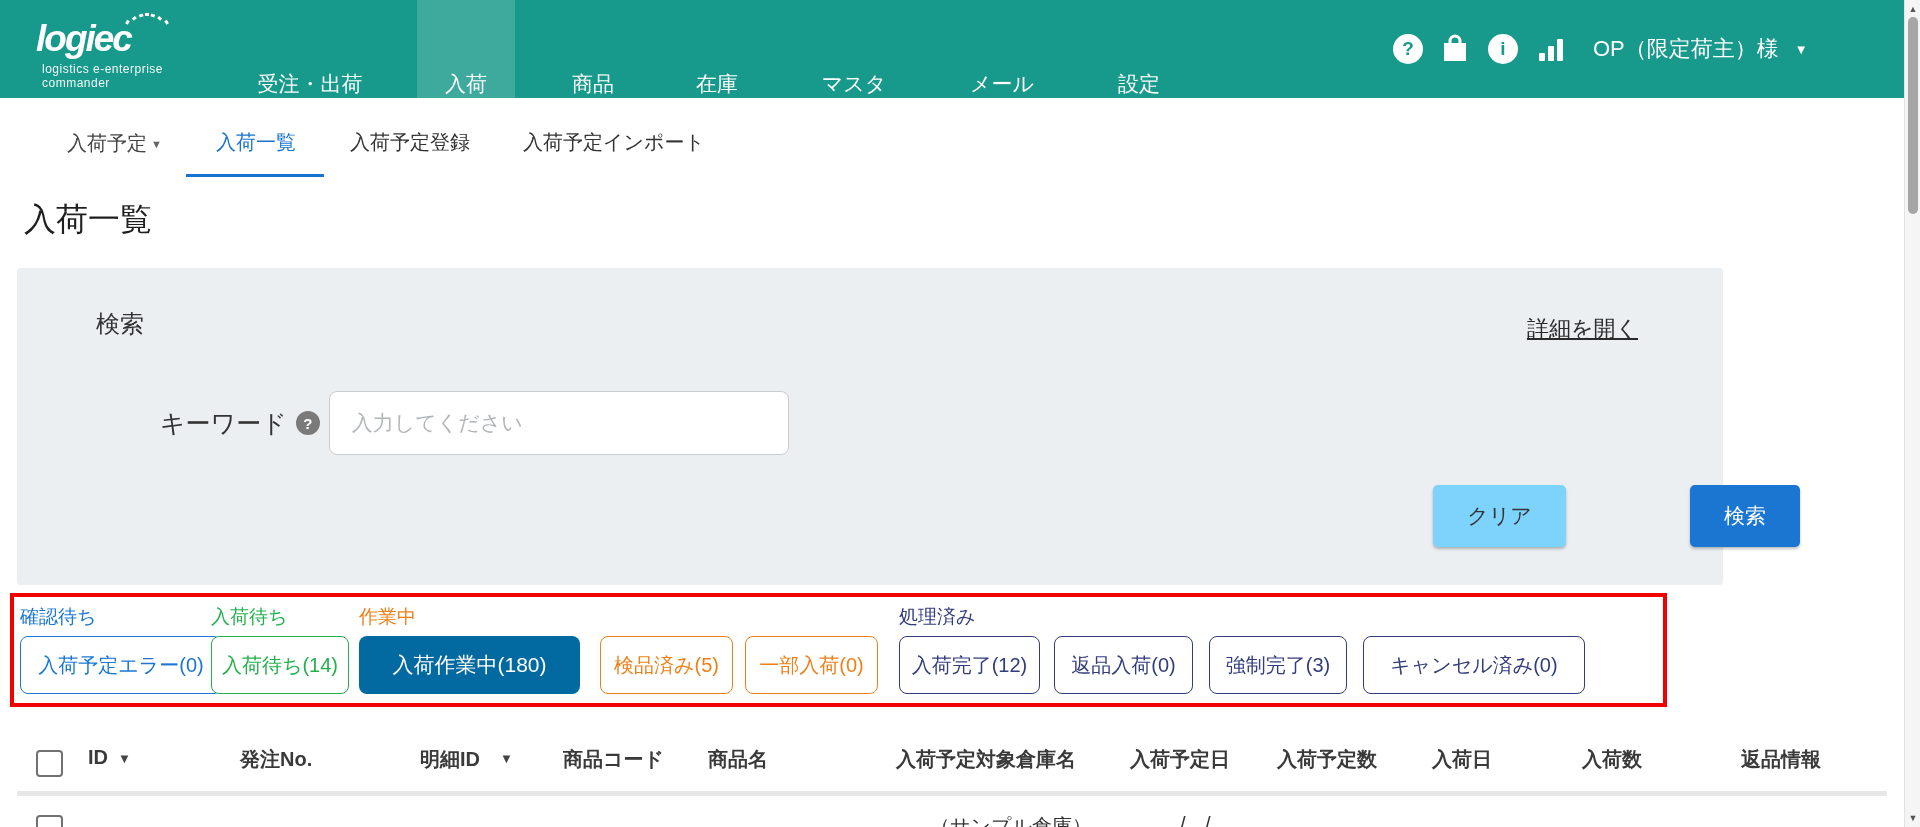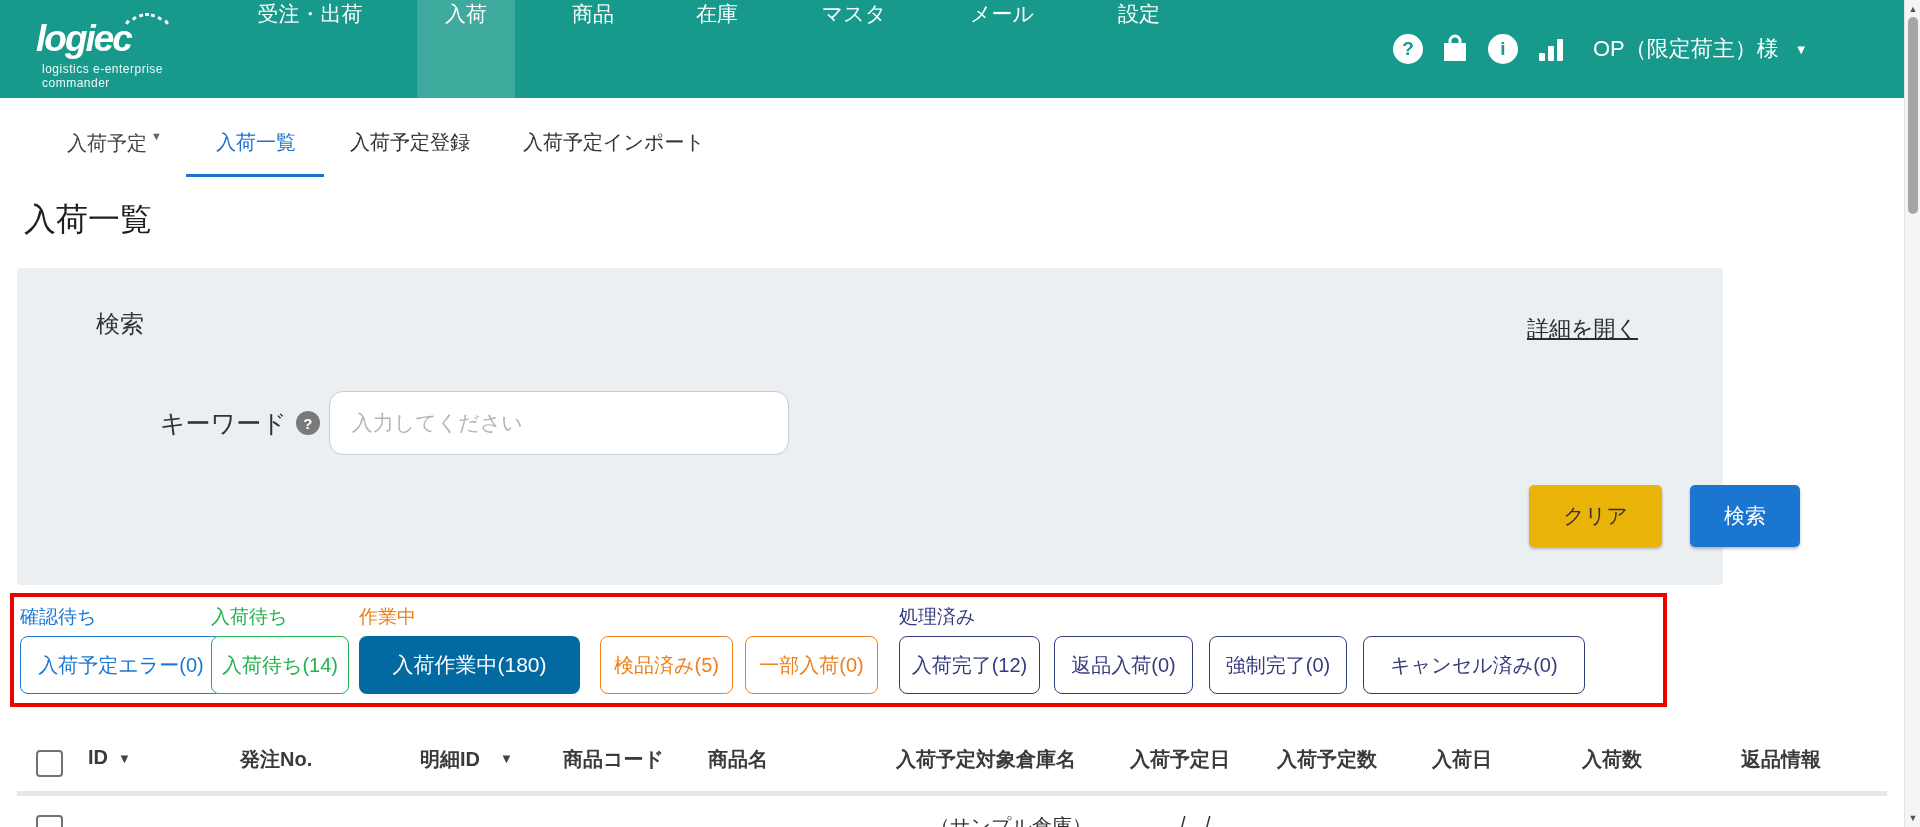--- a/index.html
+++ b/index.html
@@ -6,58 +6,58 @@
   html,body { width:1920px; height:827px; overflow:hidden; background:#fff;
     font-family:"Liberation Sans","DejaVu Sans",sans-serif; }
   #stage { position:relative; width:1920px; height:827px; background:#fff; }
 
   
   .navbar { position:absolute; left:0; top:0; width:1920px; height:98px; background:#17998b; }
   .logo-wrap { position:absolute; left:36px; top:10px; width:190px; height:80px; color:#fff; }
   .logo-text { font-style:italic; font-weight:800; font-size:37px; letter-spacing:-2px; line-height:58px; }
   .logo-tag { font-size:12px; letter-spacing:.5px; opacity:.95; padding-left:6px; margin-top:-6px; }
   .logo-burst { position:absolute; left:88px; top:2px; }
-  .nav-item { position:absolute; top:0; height:98px; display:flex; align-items:flex-start;
+  .nav-item { position:absolute; top:0; height:98px; display:flex; align-items:flex-end;
     padding:0 28px; color:#fff; font-size:21px; transform:translateX(-50%); cursor:pointer; white-space:nowrap; }
   .nav-item.active { background:rgba(255,255,255,.17); }
   .nav-icon { position:absolute; top:34px; width:30px; height:30px; background:#fff; border-radius:50%;
     color:#17998b; display:flex; align-items:center; justify-content:center; font-weight:800; font-size:19px; cursor:pointer; }
   .nav-icon svg { display:block; }
   .nav-icon.flat { background:transparent; border-radius:0; }
   .user-area { position:absolute; left:1593px; top:0; height:98px; display:flex; align-items:center;
     color:#fff; font-size:22px; cursor:pointer; }
   .user-caret { font-size:13px; margin-left:16px; }
 
   
-  .subnav-dd { position:absolute; left:67px; top:130px; display:flex; gap:4px;
+  .subnav-dd { position:absolute; left:67px; top:130px; display:flex; align-items:center; gap:4px;
     font-size:20px; color:#444; cursor:pointer; }
   .subnav-dd .caret { font-size:11px; color:#666; }
   .tab { position:absolute; top:129px; transform:translateX(-50%); font-size:20px; color:#333; cursor:pointer; white-space:nowrap; }
   .tab.active { color:#1a73d1; }
   .tab-underline { position:absolute; left:186px; top:174px; width:138px; height:3px; background:#1a73d1; }
 
   .page-title { position:absolute; left:24px; top:198px; font-size:32px; font-weight:500; color:#1f1f1f; }
 
   
   .panel { position:absolute; left:17px; top:268px; width:1706px; height:317px; background:#ebeff2; border-radius:4px; }
   .panel-heading { position:absolute; left:79px; top:40px; font-size:24px; color:#333; }
   .detail-link { position:absolute; right:85px; top:46px; font-size:22px; color:#2b2b2b;
     text-decoration:underline; cursor:pointer; }
   .kw-row { position:absolute; left:143px; top:122px; height:66px; display:flex; align-items:center; }
   .kw-label { font-size:25px; color:#333; }
   .kw-help { width:24px; height:24px; margin-left:9px; background:#7a7a7a; border-radius:50%;
     color:#fff; font-size:15px; font-weight:700; display:flex; align-items:center; justify-content:center; cursor:pointer; }
-  .kw-input { margin-left:9px; width:460px; height:64px; border:1px solid #c9ccd0; border-radius:14px;
+  .kw-input { margin-left:9px; width:460px; height:64px; border:1px solid #c9ccd0; border-radius:8px;
     background:#fff; font-size:21px; padding:0 22px; color:#333; outline:none;
     font-family:"Liberation Sans","DejaVu Sans",sans-serif; }
   .kw-input::placeholder { color:#b3b6b9; }
   .btn { position:absolute; top:217px; height:62px; border:none; border-radius:5px; font-size:21px;
     cursor:pointer; font-family:"Liberation Sans","DejaVu Sans",sans-serif;
     box-shadow:0 2px 3px rgba(0,0,0,.25); }
-  .btn-clear { left:1512px; width:133px; background:#eab308; color:#333; }
+  .btn-clear { left:1416px; width:133px; background:#7dd3fc; color:#333; }
   .btn-search { left:1673px; width:110px; background:#1b76d1; color:#fff; }
 
   
   .annot-box { position:absolute; left:10px; top:593px; width:1657px; height:114px;
     border:4px solid #f10000; pointer-events:none; }
   .sf-label { position:absolute; top:604px; font-size:19px; white-space:nowrap; }
   .sf-label.blue { color:#1b77d2; } .sf-label.green { color:#23b14d; }
   .sf-label.orange { color:#ef8019; } .sf-label.navy { color:#333d7d; }
   .sbtn { position:absolute; top:636px; height:58px; border-radius:8px; background:#fff; font-size:20px;
     display:flex; align-items:center; justify-content:center; cursor:pointer; white-space:nowrap;
@@ -183,21 +183,21 @@
   <div class="sf-label orange" style="left:359px">作業中</div>
   <div class="sf-label navy" style="left:899px">処理済み</div>
 
   <div class="sbtn blue" style="left:20px;width:202px">入荷予定エラー(0)</div>
   <div class="sbtn green" style="left:211px;width:138px">入荷待ち(14)</div>
   <div class="sbtn orange-fill" style="left:359px;width:221px">入荷作業中(180)</div>
   <div class="sbtn orange" style="left:600px;width:133px">検品済み(5)</div>
   <div class="sbtn orange" style="left:745px;width:133px">一部入荷(0)</div>
   <div class="sbtn navy" style="left:899px;width:141px">入荷完了(12)</div>
   <div class="sbtn navy" style="left:1054px;width:139px">返品入荷(0)</div>
-  <div class="sbtn navy" style="left:1209px;width:138px">強制完了(0)</div>
+  <div class="sbtn navy" style="left:1209px;width:138px">強制完了(3)</div>
   <div class="sbtn navy" style="left:1363px;width:222px">キャンセル済み(0)</div>
 
   <div class="annot-box"></div>
 
   <div class="cb" style="left:36px;top:750px"></div>
   <span class="th" style="left:88px">ID</span>
   <span class="sort-arrow" style="left:118px">▼</span>
   <span class="th" style="left:240px">発注No.</span>
   <span class="th" style="left:420px">明細ID</span>
   <span class="sort-arrow" style="left:500px">▼</span>

